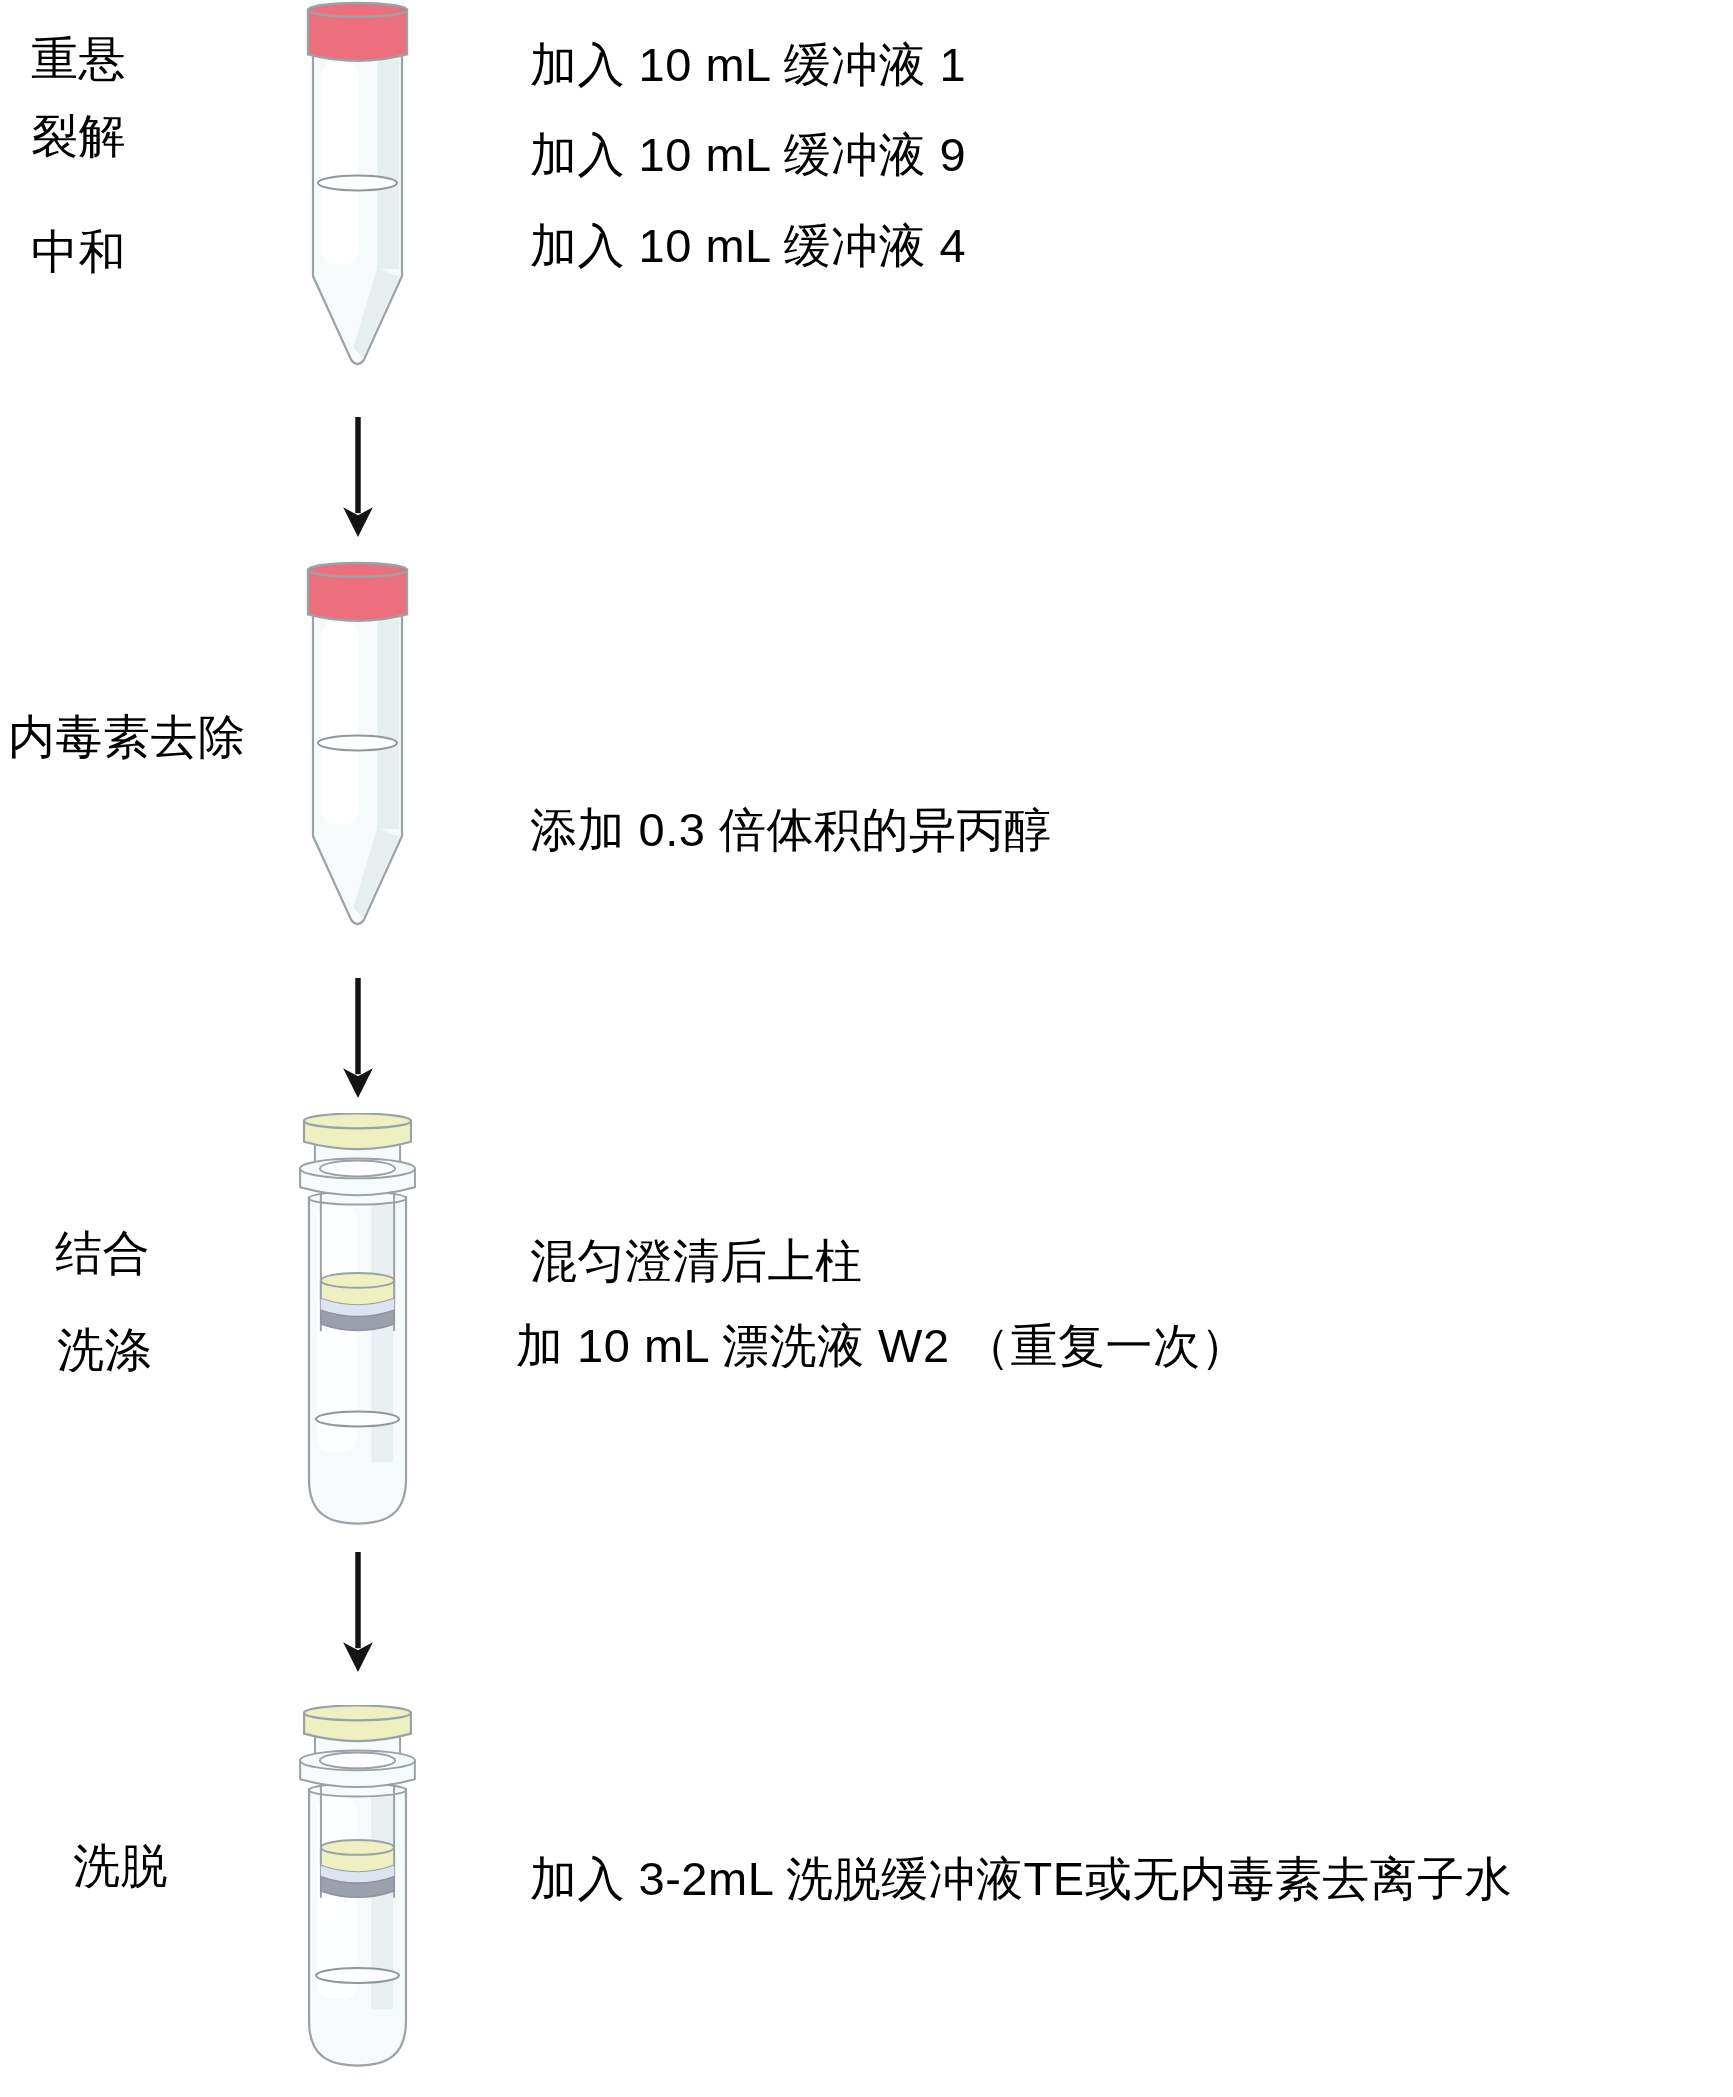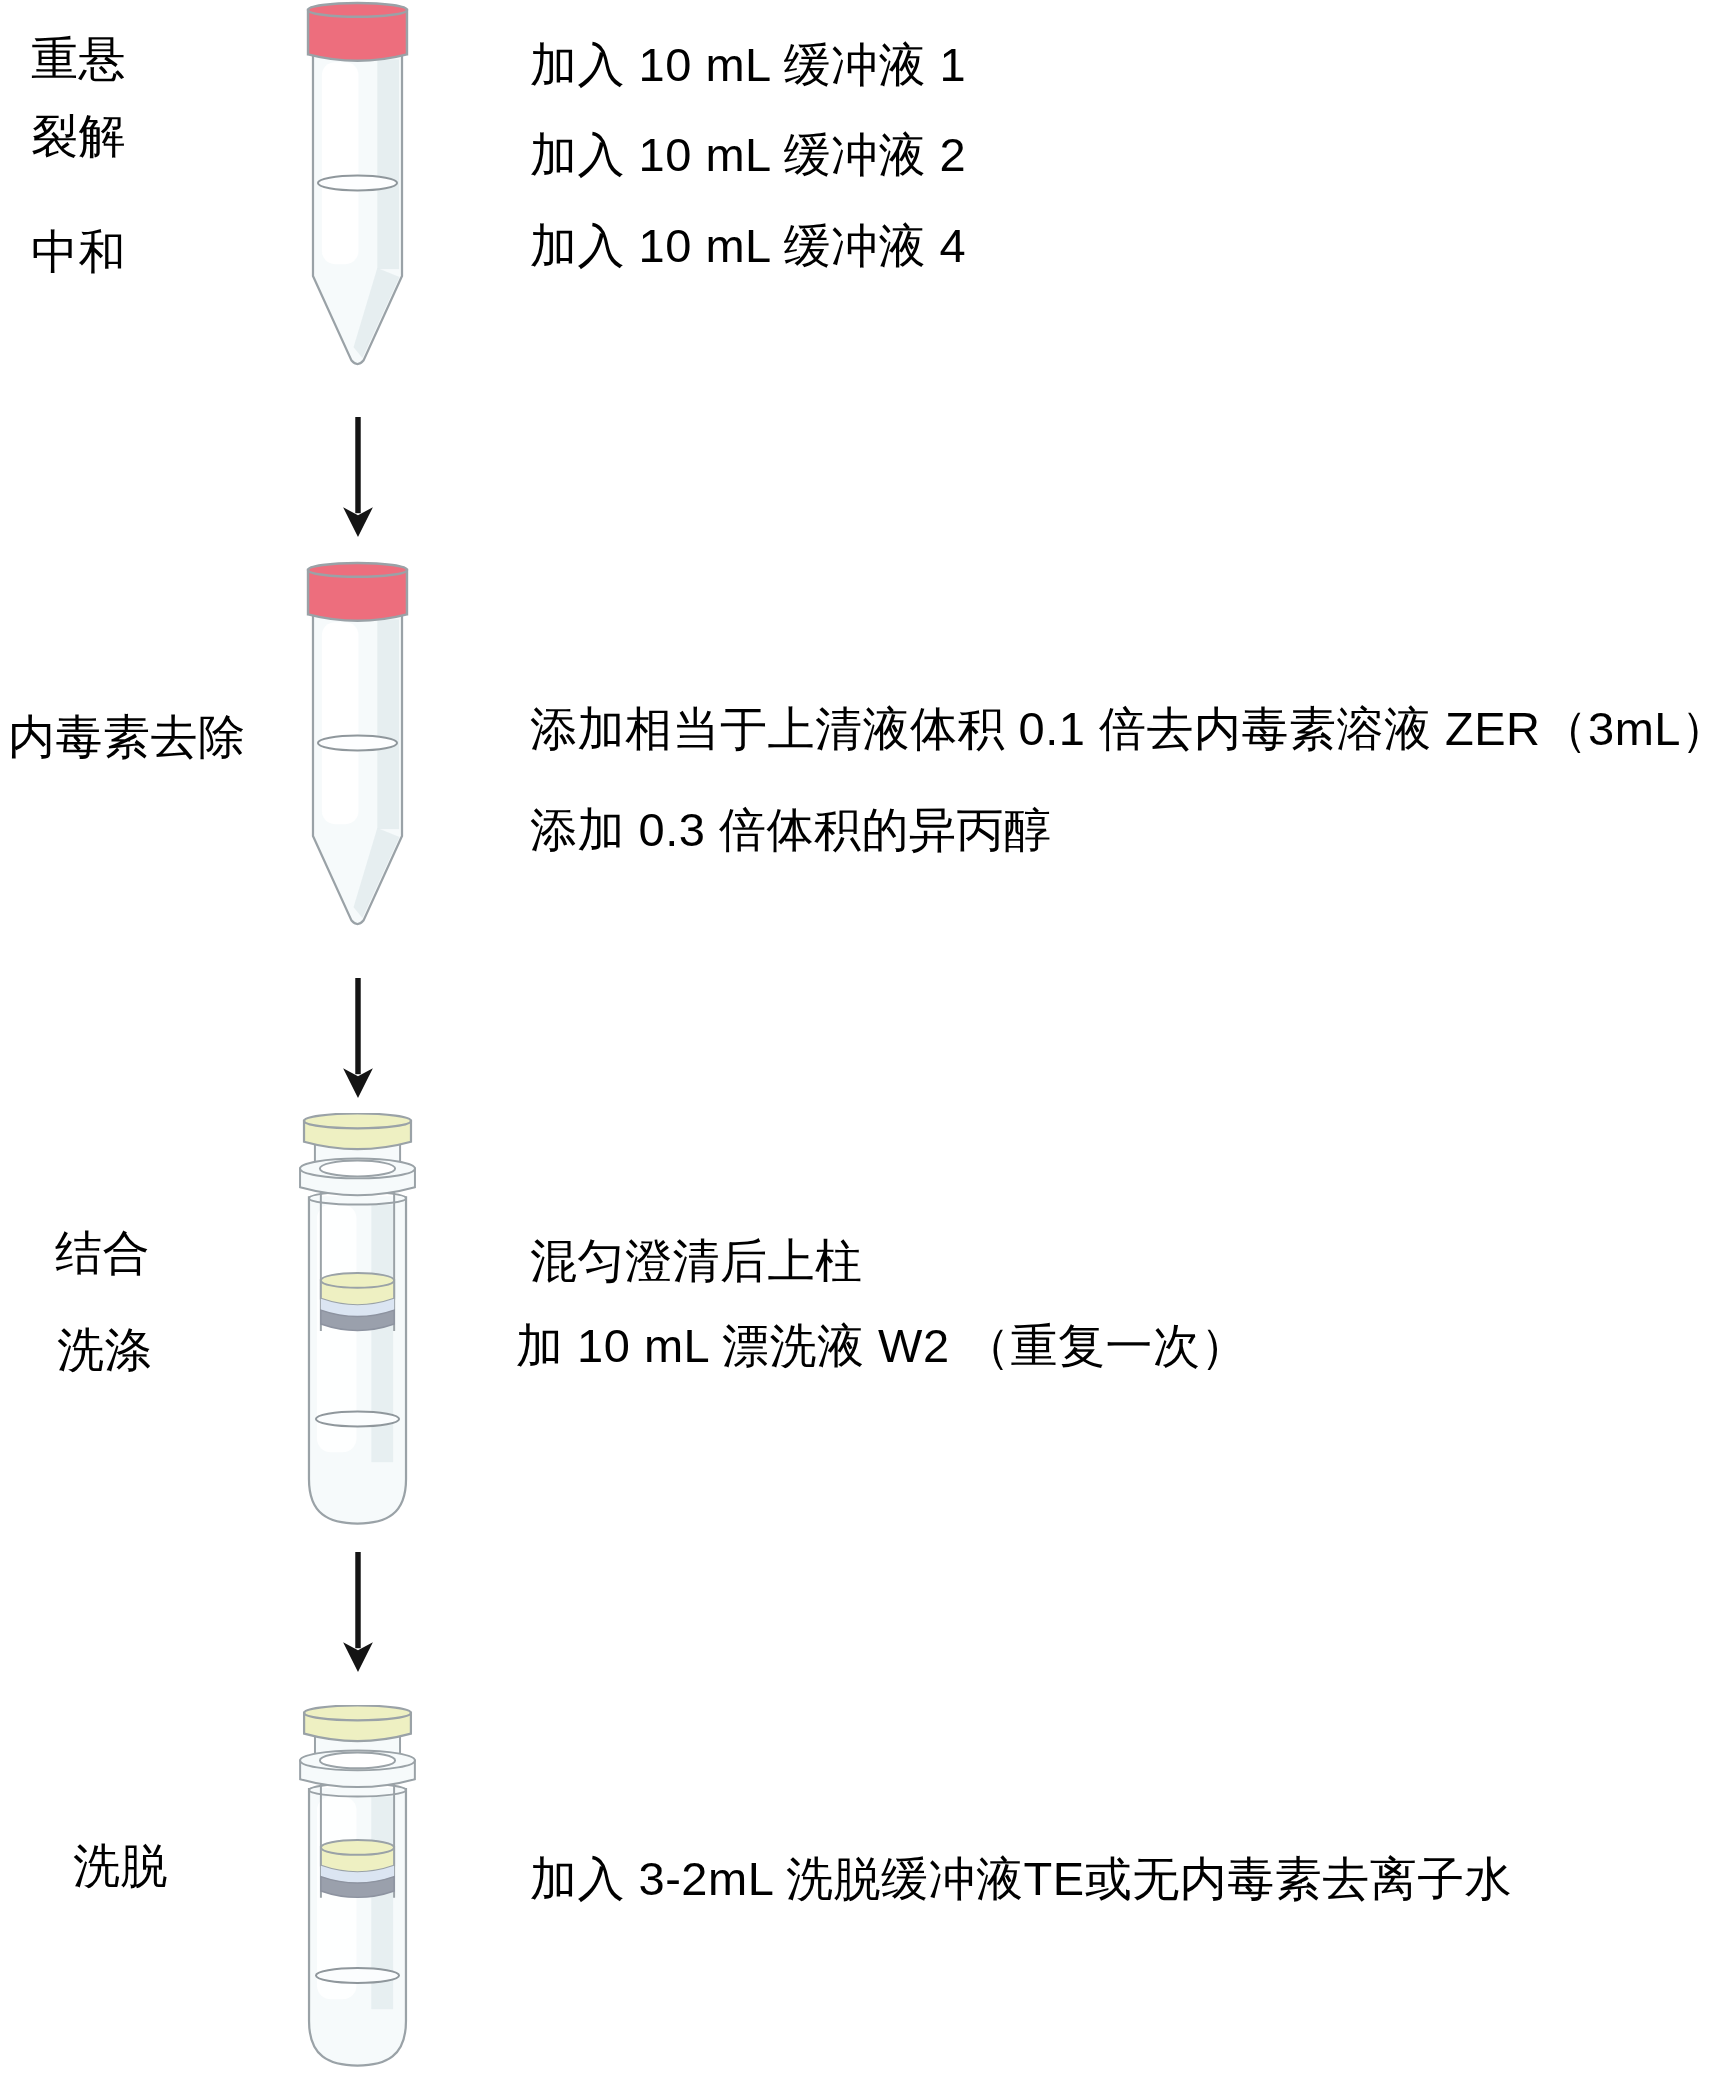--- a/index.html
+++ b/index.html
@@ -25,41 +25,40 @@
 </head>
 <body>
 
 <div class="canvas">
 
   <div class="txt" style="left:31px;top:33px;">重悬</div>
   <div class="txt" style="left:31px;top:110px;">裂解</div>
   <div class="txt" style="left:31px;top:190px;margin-top:36px;">中和</div>
 
   <div class="txt" style="left:530px;top:39px;">加入 10 mL 缓冲液 1</div>
-  <div class="txt" style="left:530px;top:129px;">加入 10 mL 缓冲液 2</div>
+  <div class="txt" style="left:530px;top:129px;">加入 10 mL 缓冲液 9</div>
   <div class="txt" style="left:530px;top:220px;">加入 10 mL 缓冲液 4</div>
 
   <svg class="svgabs" style="left:302px;top:1px;" width="111" height="368" viewBox="0 0 224 744">
     <path d="M22,110 L22,556 L100,727 Q112,741 124,727 L202,556 L202,110" stroke-width="4.5" fill="#f6fafb" stroke="#9aa2a7"></path>
     <rect x="40" y="124" width="74" height="408" rx="26" fill="#ffffff" opacity="0.95"></rect>
     <rect x="152" y="118" width="44" height="424" opacity="0.8" fill="#e2ebee"></rect>
     <path d="M152,540 L197,558 L122,722 L104,700 Z" opacity="0.8" fill="#e2ebee"></path>
     <ellipse cx="112" cy="368" rx="80" ry="15" fill="#fdfeff" stroke-width="4" stroke="#8f979c"></ellipse>
     <path d="M12,18 L12,108 Q112,134 212,108 L212,18 Z" stroke-width="5" fill="#ed6e7d" stroke="#9aa2a7"></path>
     <ellipse cx="112" cy="18" rx="100" ry="14" stroke-width="5" fill="#ed6e7d" stroke="#9aa2a7"></ellipse>
   </svg>
 
   <svg class="svgabs" style="left:337px;top:415px;" width="42" height="124" viewBox="0 0 84 250">
     <line x1="42" y1="4" x2="42" y2="198" stroke-width="11" stroke="#141414"></line>
     <polygon points="42,246 12,186 42,202 72,186" fill="#141414"></polygon>
   </svg>
 
   <div class="txt" style="left:8px;top:703px;margin-top:8px;">内毒素去除</div>
 
-  <div class="txt" style="left:530px;top:703px;">添加相当于上清液体积 0.1 倍去内毒素溶液 ZER（3mL）</div>
   <div class="txt" style="left:530px;top:804px;">添加 0.3 倍体积的异丙醇</div>
 
   <svg class="svgabs" style="left:302px;top:561px;" width="111" height="368" viewBox="0 0 224 744">
     <path d="M22,110 L22,556 L100,727 Q112,741 124,727 L202,556 L202,110" stroke-width="4.5" fill="#f6fafb" stroke="#9aa2a7"></path>
     <rect x="40" y="124" width="74" height="408" rx="26" fill="#ffffff" opacity="0.95"></rect>
     <rect x="152" y="118" width="44" height="424" opacity="0.8" fill="#e2ebee"></rect>
     <path d="M152,540 L197,558 L122,722 L104,700 Z" opacity="0.8" fill="#e2ebee"></path>
     <ellipse cx="112" cy="368" rx="80" ry="15" fill="#fdfeff" stroke-width="4" stroke="#8f979c"></ellipse>
     <path d="M12,18 L12,108 Q112,134 212,108 L212,18 Z" stroke-width="5" fill="#ed6e7d" stroke="#9aa2a7"></path>
     <ellipse cx="112" cy="18" rx="100" ry="14" stroke-width="5" fill="#ed6e7d" stroke="#9aa2a7"></ellipse>

